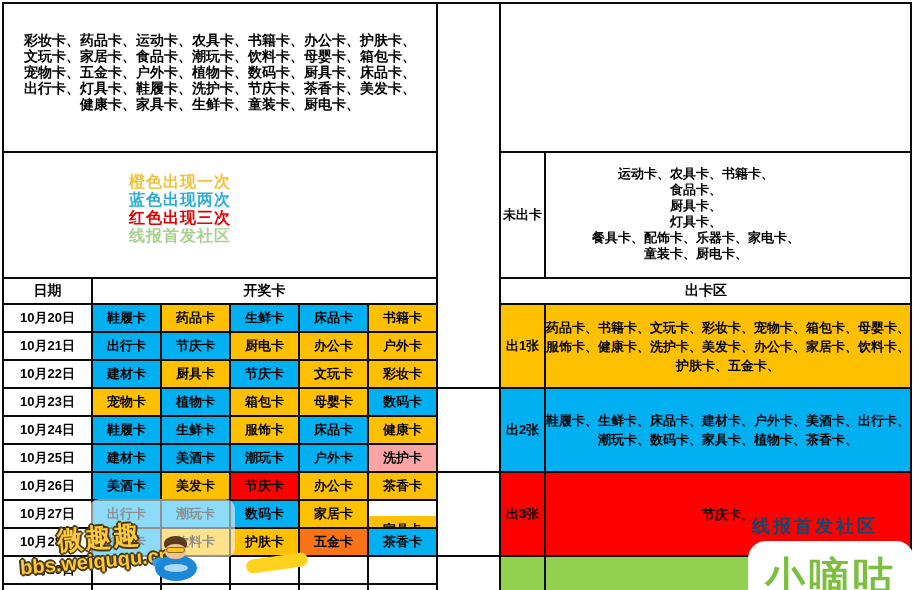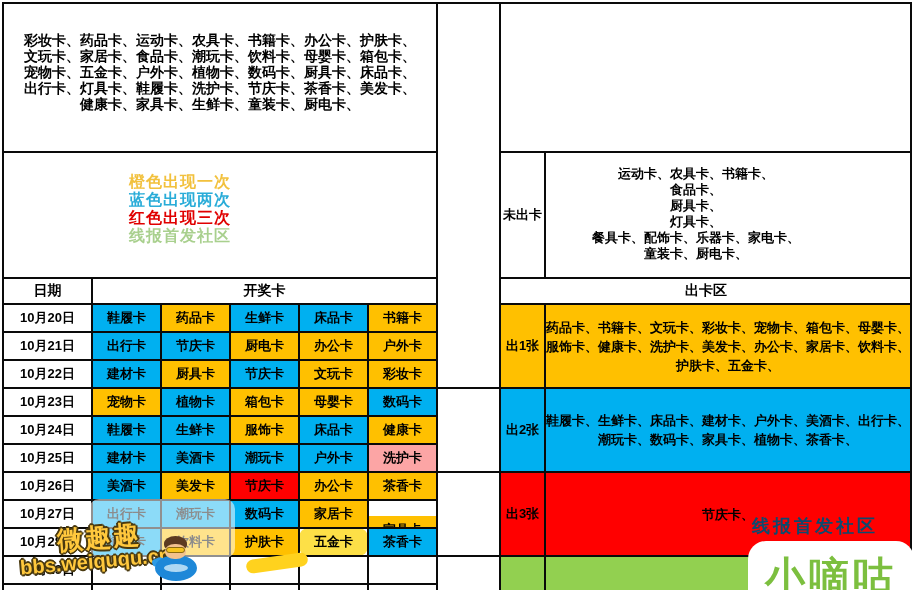--- a/index.html
+++ b/index.html
@@ -137,21 +137,21 @@
 
   <div class="card-cell r7 c0" style="background: rgb(0, 176, 240);">出行卡</div>
   <div class="card-cell r7 c1" style="background: rgb(0, 176, 240);">潮玩卡</div>
   <div class="card-cell r7 c2" style="background: rgb(0, 176, 240);">数码卡</div>
   <div class="card-cell r7 c3" style="background: rgb(255, 192, 0);">家居卡</div>
   <div class="card-cell r7 c4" style="background: rgb(255, 192, 0); margin-top: 16px;">家具卡</div>
 
   <div class="card-cell r8 c0" style="background: rgb(0, 176, 240);">植物卡</div>
   <div class="card-cell r8 c1" style="background: rgb(255, 192, 0);">饮料卡</div>
   <div class="card-cell r8 c2" style="background: rgb(255, 192, 0);">护肤卡</div>
-  <div class="card-cell r8 c3" style="background: #fde047; border-radius: 9px;">五金卡</div>
+  <div class="card-cell r8 c3" style="background: #f97316;">五金卡</div>
   <div class="card-cell r8 c4" style="background: rgb(0, 176, 240);">茶香卡</div>
 
   <div class="card-cell r9 c0" style="background: rgb(255, 255, 255);"></div>
   <div class="card-cell r9 c1" style="background: rgb(255, 255, 255);"></div>
   <div class="card-cell r9 c2" style="background: rgb(255, 255, 255);"></div>
   <div class="card-cell r9 c3" style="background: rgb(255, 255, 255);"></div>
   <div class="card-cell r9 c4" style="background: rgb(255, 255, 255);"></div>
 
   <div class="blk-label" style="top: 304px; height: 84px; background: rgb(255, 192, 0);">出1张</div>
   <div class="blk-body" style="top: 304px; height: 84px; background: rgb(255, 192, 0);">

